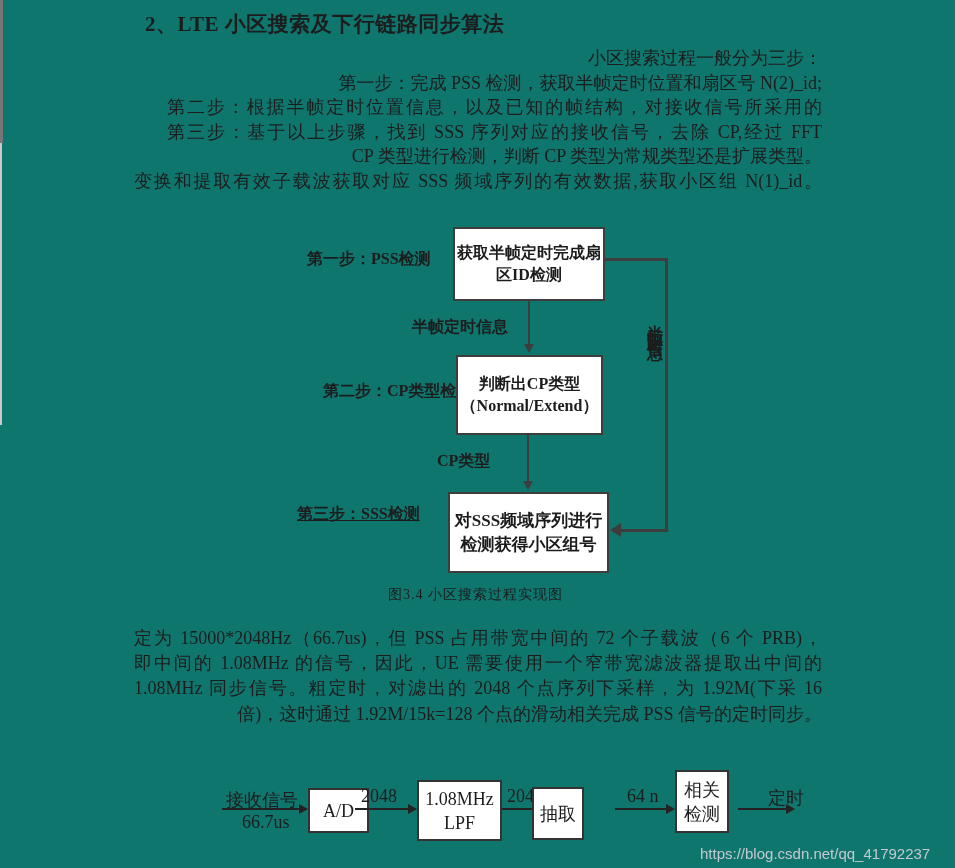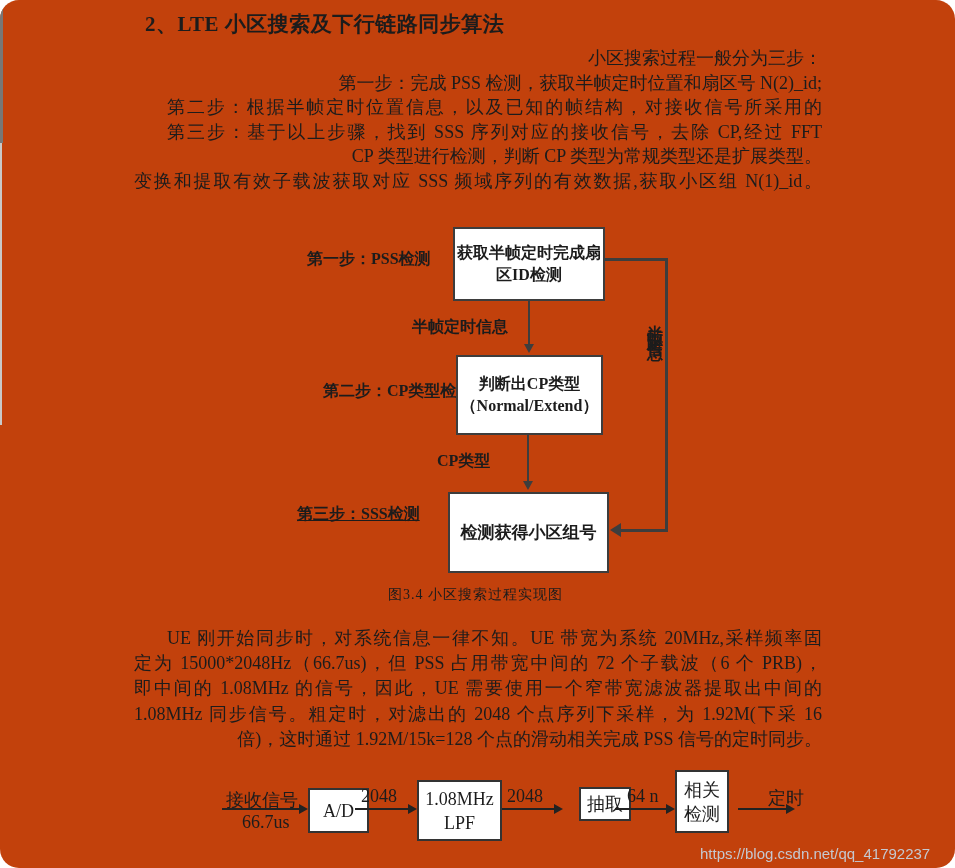--- a/index.html
+++ b/index.html
@@ -5,25 +5,24 @@
   :root{
     --ink:#1c1c1c;
     --line:#3d3d3d;
     --wm:#c5c8d0;
   }
   *{margin:0;padding:0;box-sizing:border-box;}
   html,body{background:#ffffff;}
   .page{
     position:relative;
     width:955px;height:868px;
-    background:#c2410c;
+    background:#0f766e;
     overflow:hidden;
     font-family:"Liberation Serif","DejaVu Serif",serif;
     color:var(--ink);
-    border-radius:19px;
   }
   
   .edge-dark{position:absolute;left:0;top:0;width:3px;height:143px;background:#777;}
   .edge-light{position:absolute;left:0;top:143px;width:2px;height:282px;background:#c9c9c9;}
 
   .heading{
     position:absolute;left:145px;top:10px;
     font-size:21px;font-weight:bold;letter-spacing:.5px;white-space:nowrap;
   }
   .para{position:absolute;left:134px;width:688px;font-size:18px;}
@@ -105,34 +104,34 @@
       <span>判断出CP类型</span>
       <span>（Normal/Extend）</span>
     </div>
 
     <div class="vline" style="left:527px;top:435px;height:46px;"></div>
     <div class="ah-down" style="left:523px;top:481px;"></div>
     <div class="fc-label" style="left:437px;top:451px;">CP类型</div>
 
     <div class="fc-label" style="left:297px;top:504px;text-decoration:underline;">第三步：SSS检测</div>
     <div class="fc-box" style="left:448px;top:492px;width:161px;height:81px;font-size:17px;line-height:24px;">
+      <span>对SSS频域序列进行</span>
       <span>检测获得小区组号</span>
     </div>
 
     <div class="hseg" style="left:605px;top:258px;width:63px;"></div>
     <div class="vseg" style="left:665px;top:258px;height:274px;"></div>
     <div class="hseg" style="left:620px;top:529px;width:48px;"></div>
     <div class="ah-left" style="left:610px;top:523px;"></div>
     <div class="fc-vtext">半帧定时信息</div>
 
     <div class="fc-caption">图3.4 小区搜索过程实现图</div>
   </div>
 
   <div class="para p2">
-    <div class="line indent full">UE 刚开始同步时，对系统信息一律不知。UE 带宽为系统 20MHz,采样频率固</div>
     <div class="line full">定为 15000*2048Hz（66.7us)，但 PSS 占用带宽中间的 72 个子载波（6 个 PRB)，</div>
     <div class="line full">即中间的 1.08MHz 的信号，因此，UE 需要使用一个窄带宽滤波器提取出中间的</div>
     <div class="line full">1.08MHz 同步信号。粗定时，对滤出的 2048 个点序列下采样，为 1.92M(下采 16</div>
     <div class="line">倍)，这时通过 1.92M/15k=128 个点的滑动相关完成 PSS 信号的定时同步。</div>
   </div>
 
   <div>
 
     <div class="bd-label" style="left:226px;top:788px;">接收信号</div>
     <div class="bd-line" style="left:222px;top:808px;width:77px;"></div>
@@ -149,21 +148,21 @@
 
     <div class="bd-box" style="left:417px;top:780px;width:85px;height:61px;">
       <span>1.08MHz</span>
       <span>LPF</span>
     </div>
 
     <div class="bd-line" style="left:502px;top:808px;width:52px;"></div>
     <div class="ah-right" style="left:554px;top:804px;"></div>
     <div class="bd-label" style="left:507px;top:786px;">2048</div>
 
-    <div class="bd-box" style="left:579px;top:787px;width:52px;height:34px;">
+    <div class="bd-box" style="left:532px;top:787px;width:52px;height:53px;">
       <span>抽取</span>
     </div>
 
     <div class="bd-line" style="left:615px;top:808px;width:51px;"></div>
     <div class="ah-right" style="left:666px;top:804px;"></div>
     <div class="bd-label" style="left:627px;top:786px;">64 n</div>
 
     <div class="bd-box" style="left:675px;top:770px;width:54px;height:63px;">
       <span>相关</span>
       <span>检测</span>

